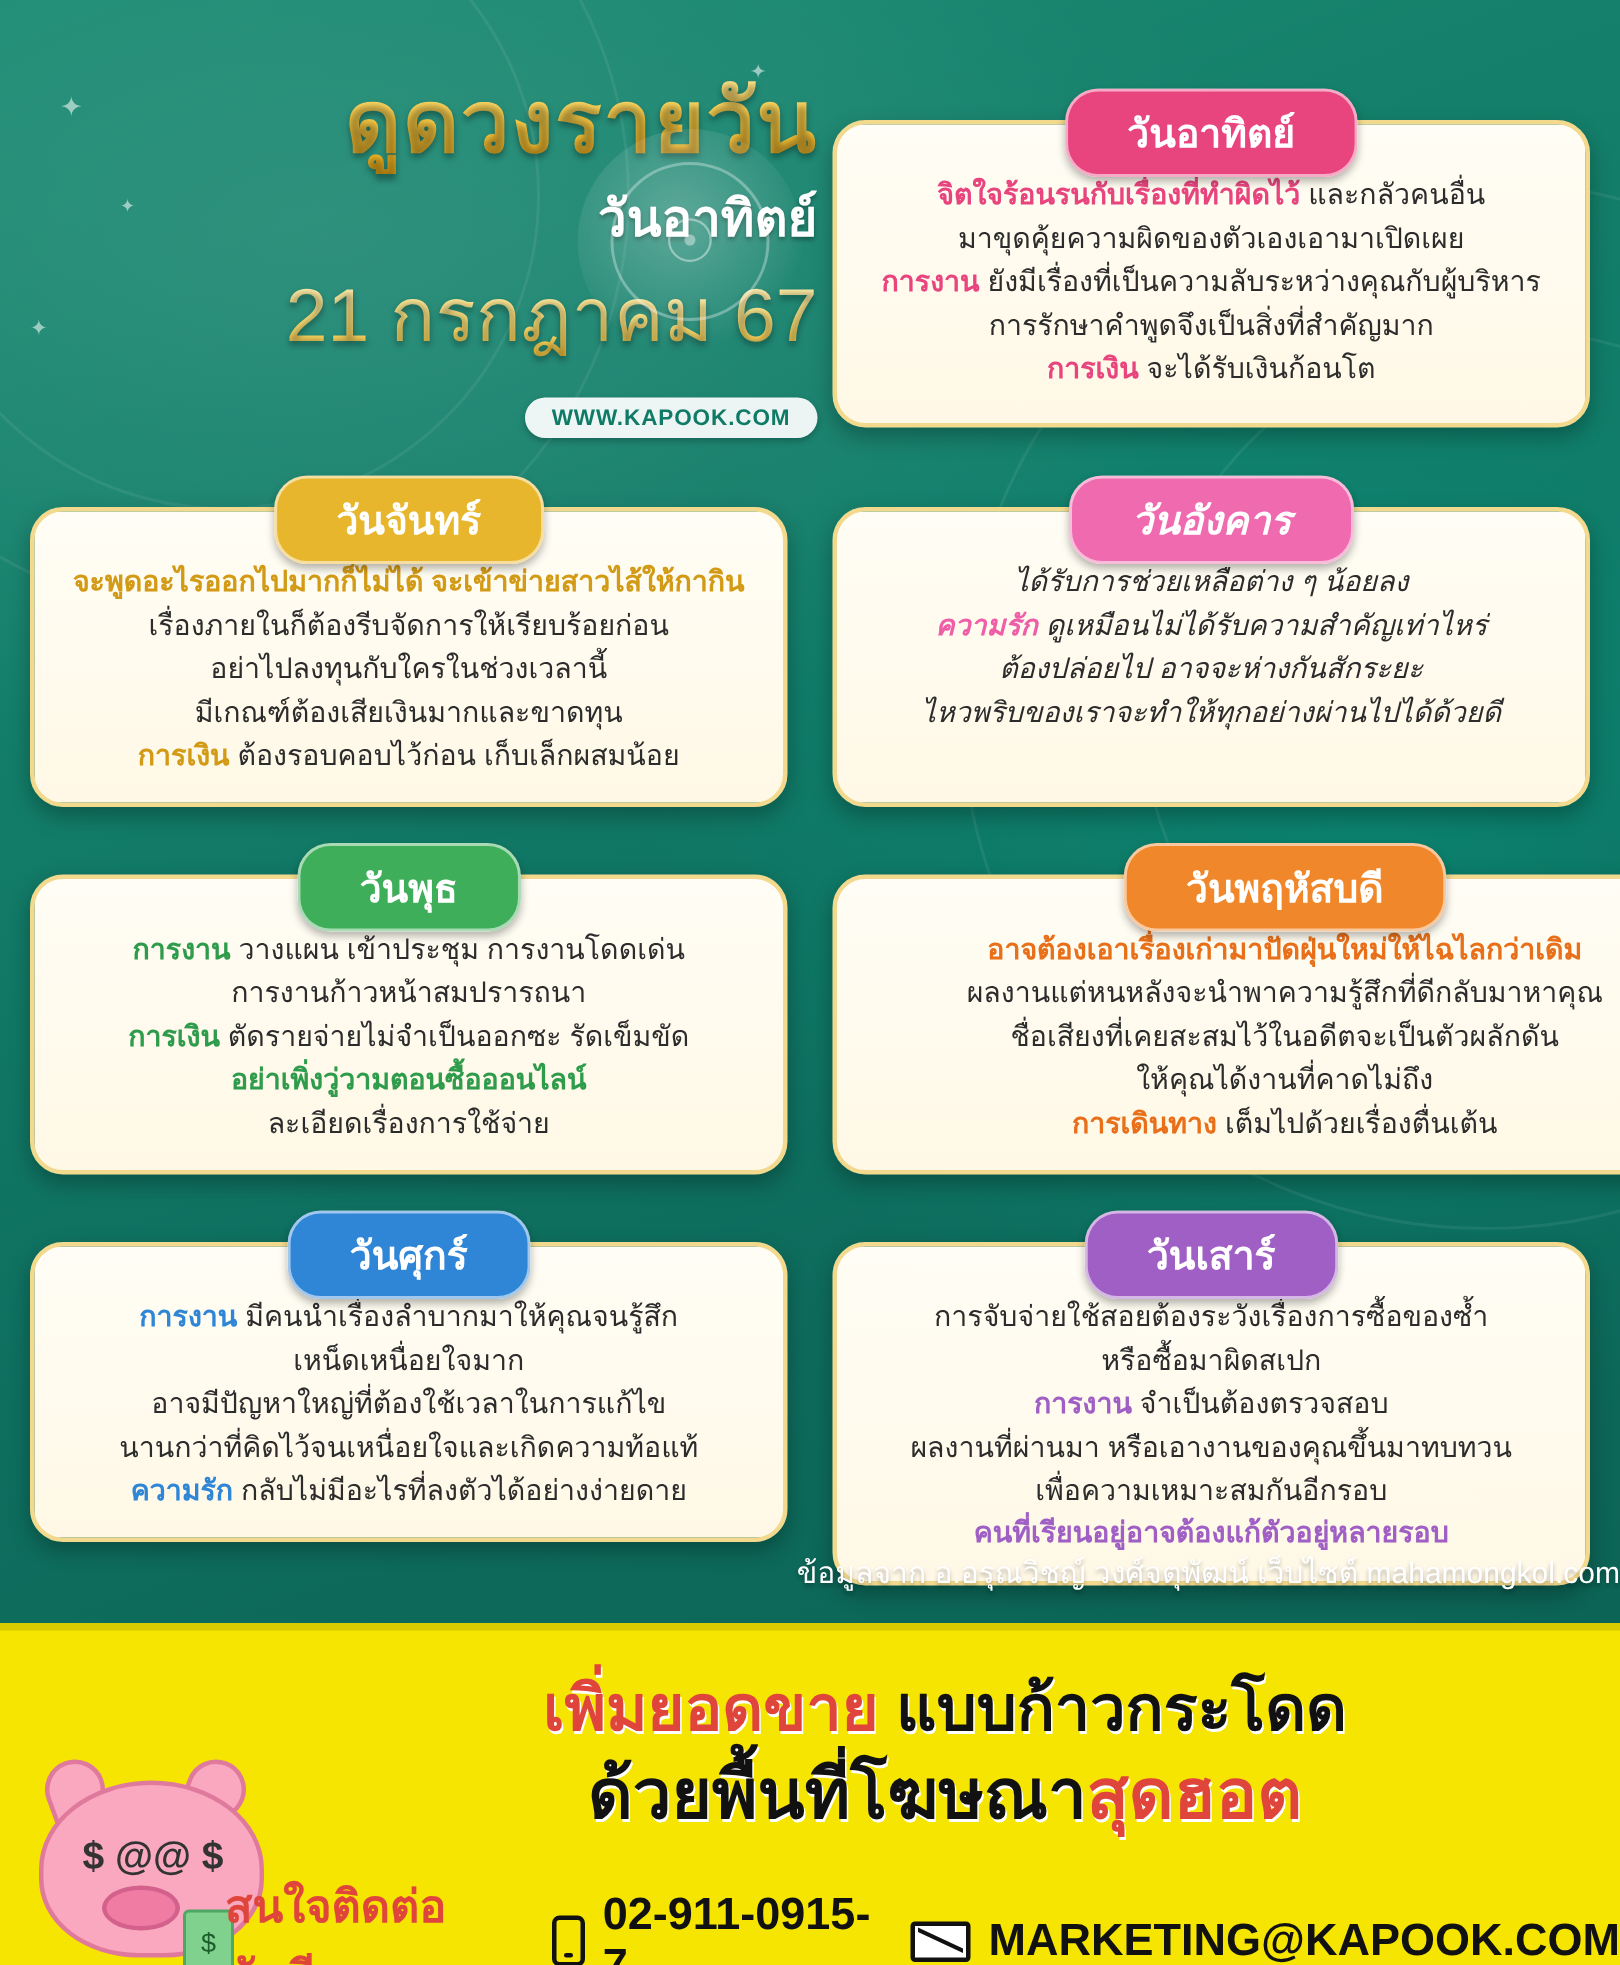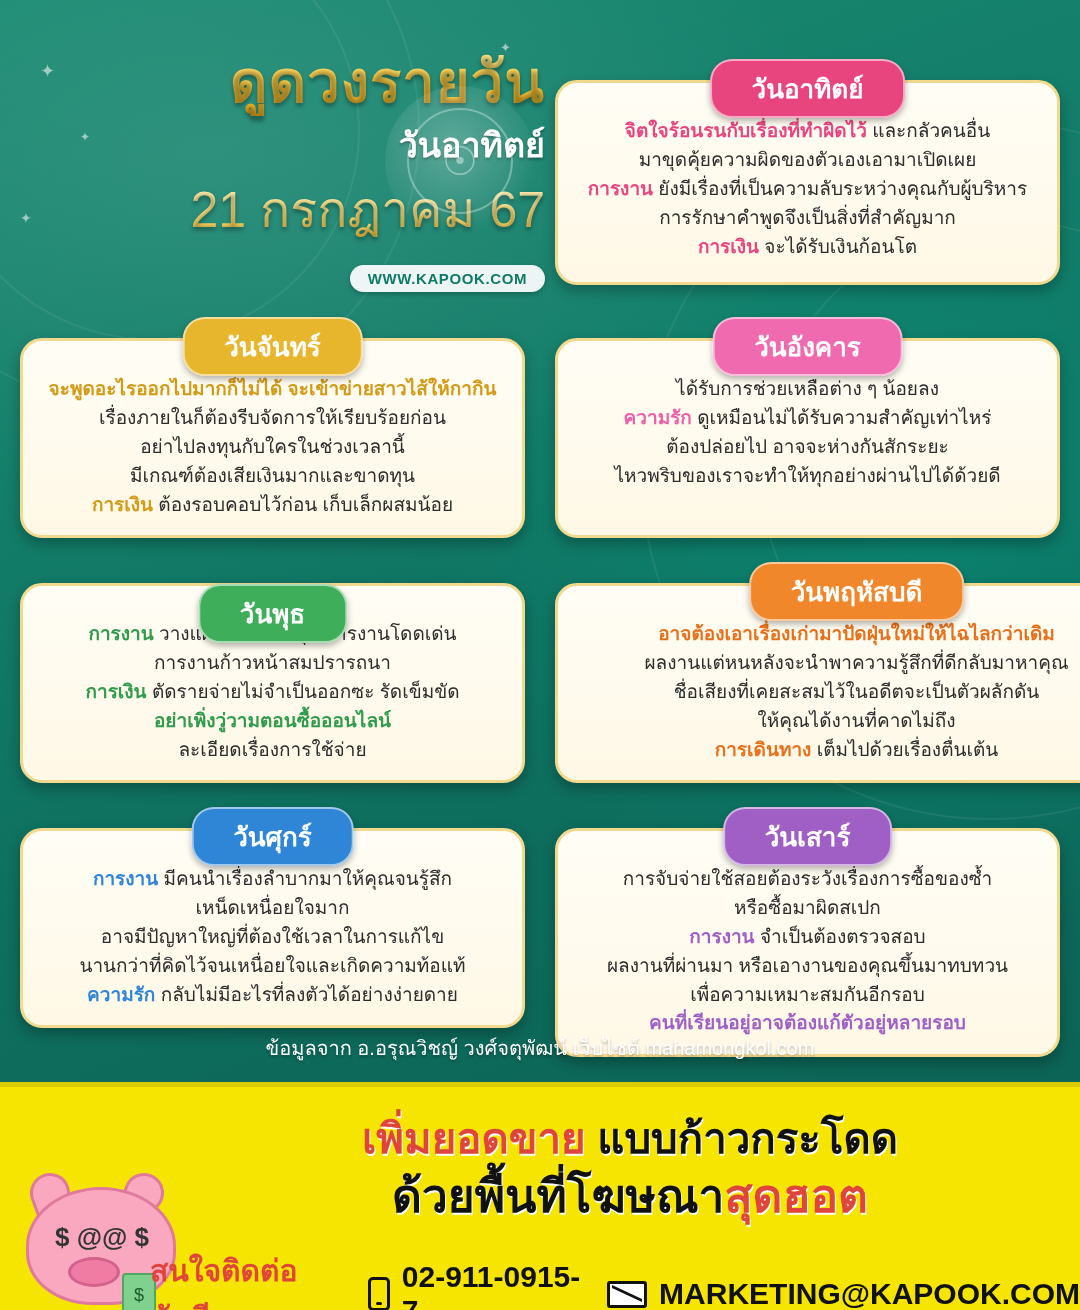--- a/index.html
+++ b/index.html
@@ -97,21 +97,21 @@
     border: 2px solid rgba(255,255,255,0.55);
   }
   .card p {
     font-size: 19px; line-height: 1.52; color: #2c2c2c;
   }
   .card p .hl { font-weight: bold; }
 
   
   .credit {
     position: absolute; left: 0; top: 1032px; width: 1080px;
-    text-align: center; color: #fff; font-size: 20px;
+    text-align: right; color: #fff; font-size: 20px;
     text-shadow: 0 2px 3px rgba(0,0,0,0.3);
   }
 
   
   .ad {
     position: absolute; left: 0; top: 1082px; width: 1080px; height: 228px;
     background: #f5e500;
     border-top: 5px solid #d9cb00;
   }
   .ad-line1 {
@@ -198,29 +198,29 @@
         <p><span class="hl" style="color: rgb(232, 69, 127);">การเงิน</span><span> จะได้รับเงินก้อนโต</span></p>
       </div>
       <div class="card" style="left: 20px; top: 338px; width: 505px; min-height: 200px;">
         <div class="label" style="background: linear-gradient(rgb(232, 182, 44), rgb(232, 182, 44));">วันจันทร์</div>
         <p><span class="hl" style="color: rgb(211, 154, 22);">จะพูดอะไรออกไปมากก็ไม่ได้ จะเข้าข่ายสาวไส้ให้กากิน</span></p>
         <p><span>เรื่องภายในก็ต้องรีบจัดการให้เรียบร้อยก่อน</span></p>
         <p><span>อย่าไปลงทุนกับใครในช่วงเวลานี้</span></p>
         <p><span>มีเกณฑ์ต้องเสียเงินมากและขาดทุน</span></p>
         <p><span class="hl" style="color: rgb(211, 154, 22);">การเงิน</span><span> ต้องรอบคอบไว้ก่อน เก็บเล็กผสมน้อย</span></p>
       </div>
-      <div class="card" style="left: 555px; top: 338px; width: 505px; min-height: 200px;">
+      <div class="card" style="left: 555px; top: 338px; width: 505px; min-height: 200px; font-style: italic;">
         <div class="label" style="background: linear-gradient(rgb(240, 106, 176), rgb(240, 106, 176));">วันอังคาร</div>
         <p><span>ได้รับการช่วยเหลือต่าง ๆ น้อยลง</span></p>
         <p><span class="hl" style="color: rgb(239, 95, 168);">ความรัก</span><span> ดูเหมือนไม่ได้รับความสำคัญเท่าไหร่</span></p>
         <p><span>ต้องปล่อยไป อาจจะห่างกันสักระยะ</span></p>
         <p><span>ไหวพริบของเราจะทำให้ทุกอย่างผ่านไปได้ด้วยดี</span></p>
       </div>
       <div class="card" style="left: 20px; top: 583px; width: 505px; min-height: 200px;">
-        <div class="label" style="background: linear-gradient(rgb(63, 174, 90), rgb(63, 174, 90)); margin-top: 22px;">วันพุธ</div>
+        <div class="label" style="background: linear-gradient(rgb(63, 174, 90), rgb(63, 174, 90));">วันพุธ</div>
         <p><span class="hl" style="color: rgb(47, 156, 76);">การงาน</span><span> วางแผน เข้าประชุม การงานโดดเด่น</span></p>
         <p><span>การงานก้าวหน้าสมปรารถนา</span></p>
         <p><span class="hl" style="color: rgb(47, 156, 76);">การเงิน</span><span> ตัดรายจ่ายไม่จำเป็นออกซะ รัดเข็มขัด</span></p>
         <p><span class="hl" style="color: rgb(47, 156, 76);">อย่าเพิ่งวู่วามตอนซื้อออนไลน์</span></p>
         <p><span>ละเอียดเรื่องการใช้จ่าย</span></p>
       </div>
       <div class="card" style="left: 555px; top: 583px; width: 603px; min-height: 200px;">
         <div class="label" style="background: linear-gradient(rgb(240, 135, 42), rgb(240, 135, 42));">วันพฤหัสบดี</div>
         <p><span class="hl" style="color: rgb(232, 112, 26);">อาจต้องเอาเรื่องเก่ามาปัดฝุ่นใหม่ให้ไฉไลกว่าเดิม</span></p>
         <p><span>ผลงานแต่หนหลังจะนำพาความรู้สึกที่ดีกลับมาหาคุณ</span></p>

